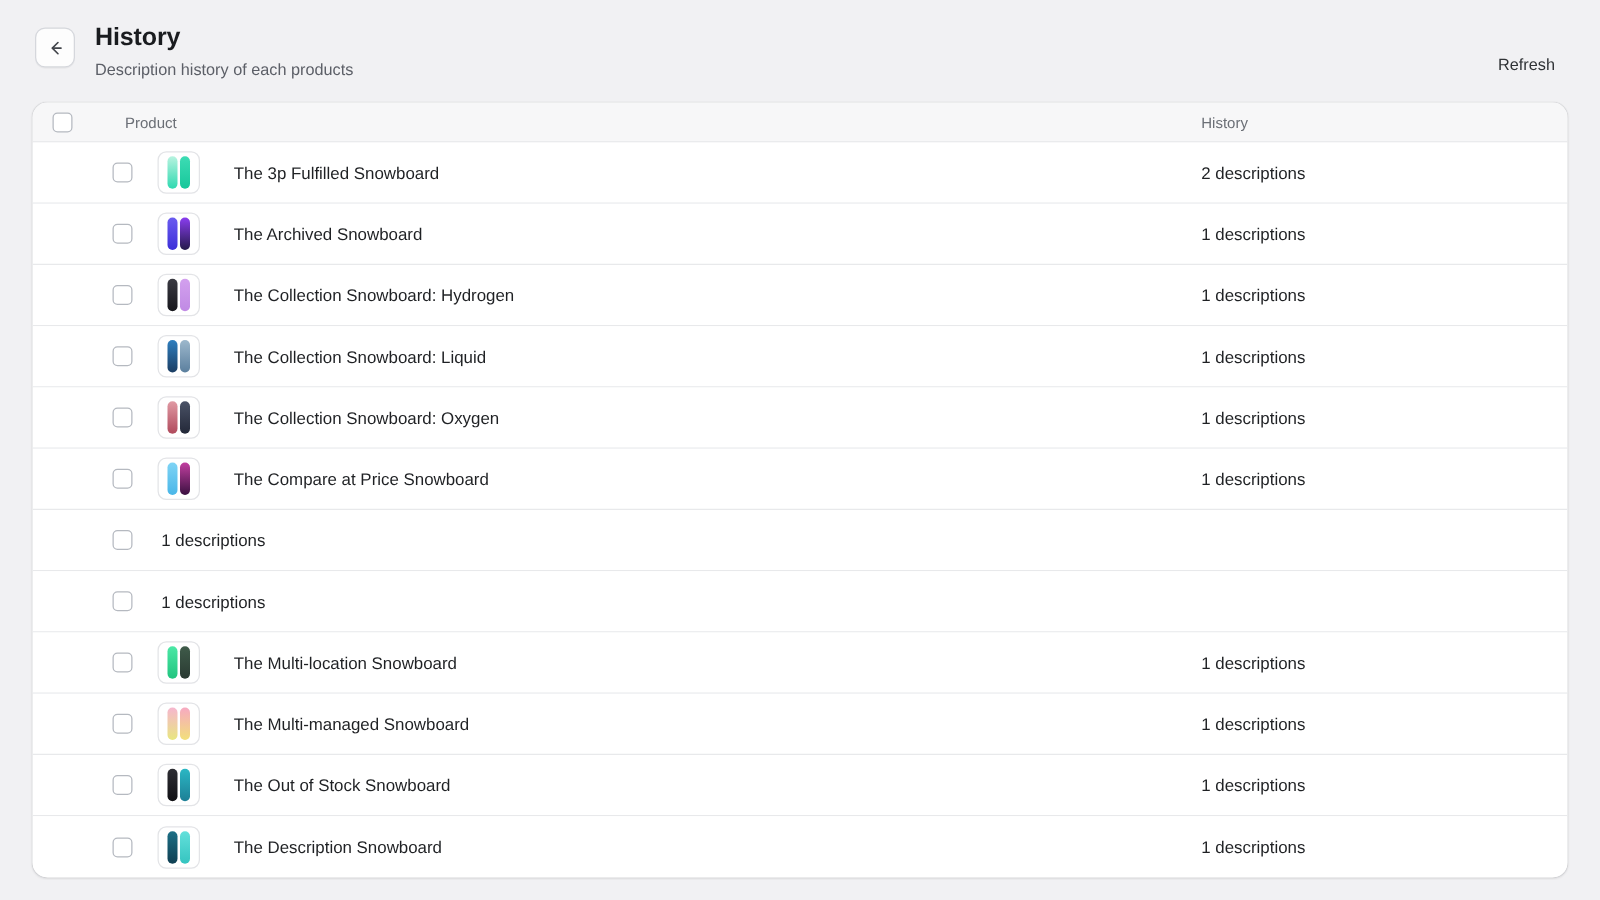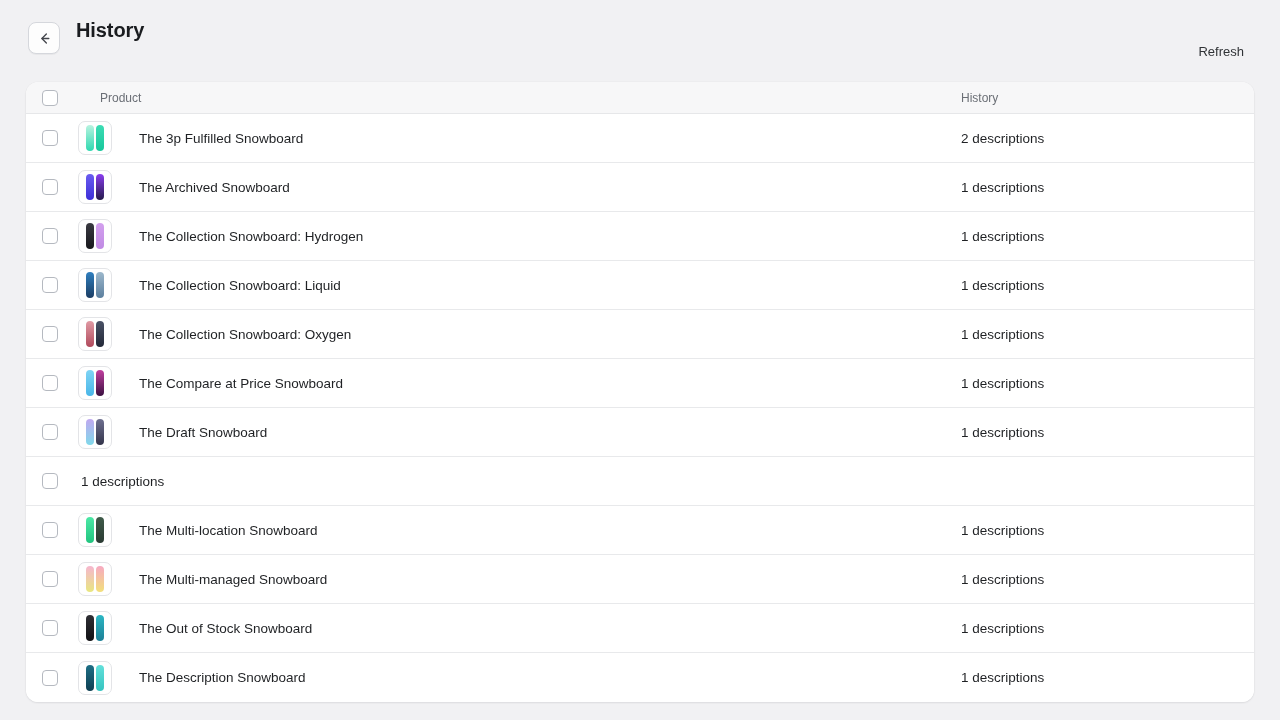--- a/index.html
+++ b/index.html
@@ -110,20 +110,21 @@
   }
   .head-product { padding-left: 26px; }
   .head-history { padding-left: 7px; }
 
   .row {
     display: flex;
     align-items: center;
     height: 49px;
     border-bottom: 1px solid #e8e9eb;
     background: #fff;
+    padding-left: 48px;
   }
   .row:last-child { border-bottom: none; }
 
   .thumb {
     width: 34px; height: 34px;
     border: 1px solid #e3e4e7;
     border-radius: 7px;
     background: #fff;
     margin-left: 4px;
     display: flex;
@@ -161,20 +162,21 @@
     <div class="back-button">
       <span>
         <svg width="15" height="15" viewBox="0 0 16 16" fill="none">
           <path d="M10 3.2 L5.2 8 L10 12.8" stroke="#42454b" stroke-width="1.4" stroke-linecap="round" stroke-linejoin="round"></path>
           <path d="M5.4 8 H12.6" stroke="#42454b" stroke-width="1.4" stroke-linecap="round"></path>
         </svg>
       </span>
     </div>
     <div class="title-block">
       <div class="page-title">History</div>
+      <div class="page-subtitle">Description history of each products</div>
     </div>
     <button class="refresh-button">Refresh</button>
   </div>
 
   <div class="table-card">
 
     <div class="table-head">
       <div class="cb-cell">
         <div class="checkbox"></div>
       </div>
@@ -258,27 +260,20 @@
               <div class="board" style="background: linear-gradient(rgb(194, 63, 160), rgb(58, 16, 64));"></div>
             </div>
             <div class="prod-name">The Compare at Price Snowboard</div>
           </div>
           <div class="col-history hist-val">1 descriptions</div>
         </div>
         <div class="row">
           <div class="cb-cell">
             <div class="checkbox"></div>
           </div>
-          <div class="col-product">
-            <div class="thumb">
-              <div class="board" style="background: linear-gradient(rgb(192, 168, 240), rgb(127, 217, 234));"></div>
-              <div class="board" style="background: linear-gradient(rgb(110, 112, 144), rgb(51, 52, 74));"></div>
-            </div>
-            <div class="prod-name">The Draft Snowboard</div>
-          </div>
           <div class="col-history hist-val">1 descriptions</div>
         </div>
         <div class="row">
           <div class="cb-cell">
             <div class="checkbox"></div>
           </div>
           <div class="col-history hist-val">1 descriptions</div>
         </div>
         <div class="row">
           <div class="cb-cell">

